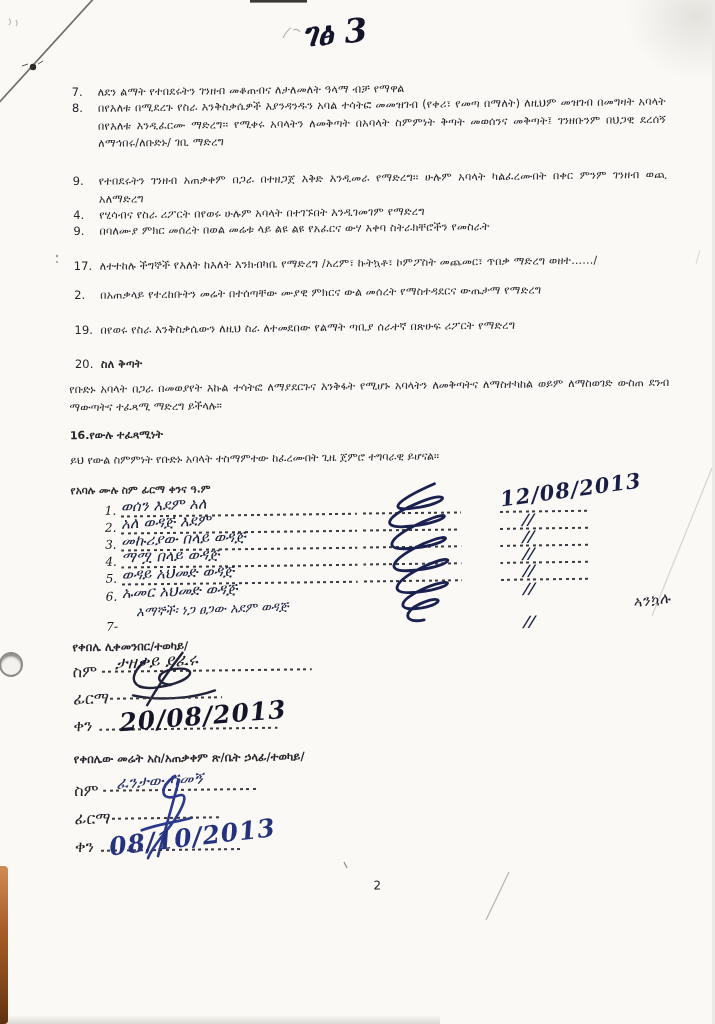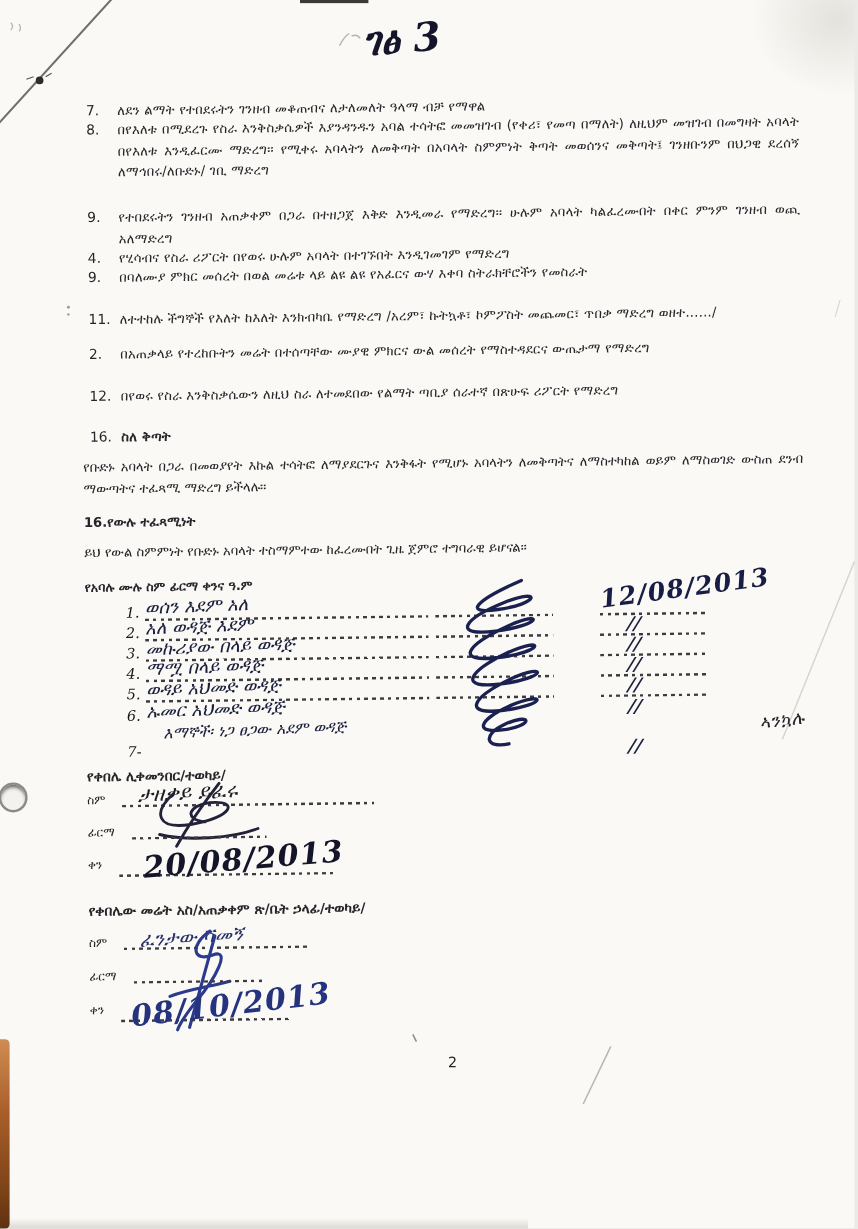--- a/index.html
+++ b/index.html
@@ -16,21 +16,21 @@
   .h1l{height:18px}.h2l{height:36px}.h4l{height:71px}
   .bold{font-weight:600;}
   .para{position:absolute;left:66px;width:600px;font-size:11px;line-height:17.5px;text-align:justify;overflow:hidden;}
   
   .hw{font-family:"DejaVu Serif",serif;font-style:italic;color:#1a1f3c;white-space:nowrap;}
   .dots{position:absolute;height:2px;background:repeating-linear-gradient(90deg,#3c3c40 0 3px,transparent 3px 6.5px);}
   .row{position:absolute;left:0;width:715px;height:22px;}
   .row .rnum{position:absolute;left:100px;top:4px;font-size:12px;font-family:"DejaVu Serif",serif;font-style:italic;color:#16161a;}
   .row .rname{position:absolute;left:116px;top:-3px;font-size:15px;transform:rotate(-1.5deg);}
   .row .ditto{position:absolute;left:518px;top:-1px;font-size:15px;font-weight:bold;transform:skewX(-18deg);color:#1a1f3c;}
-  .lbl{position:absolute;font-size:10px;color:#26262a;}
+  .lbl{position:absolute;font-size:16px;color:#26262a;}
   svg{position:absolute;pointer-events:none;}
   .edge-orange{position:absolute;left:0;top:866px;width:8px;height:158px;
     background:linear-gradient(180deg,#cf8c52 0%,#a85d28 40%,#7c4318 80%,#5e3010 100%);
     border-radius:0 4px 4px 0;}
   .edge-right{position:absolute;right:0;top:0;width:3px;height:100%;background:#eceae6;}
   .smudge-tr{position:absolute;right:0;top:0;width:90px;height:80px;
     background:radial-gradient(ellipse at 80% 20%,rgba(185,183,176,.35),rgba(185,183,176,0) 70%);}
   .smudge-b{position:absolute;left:0;bottom:0;width:440px;height:9px;
     background:linear-gradient(0deg,rgba(180,178,170,.45),rgba(180,178,170,0));}
   .hole{position:absolute;left:-1px;top:652px;width:20px;height:21px;border-radius:50%;
@@ -85,33 +85,33 @@
       </div>
     <div class="item" style="top:207px">
         <span class="num">4.</span>
         <div class="itxt h1l">የሂሳብና የስራ ሪፖርት በየወሩ ሁሉም አባላት በተገኙበት እንዲገመገም የማድረግ</div>
       </div>
     <div class="item" style="top:223px">
         <span class="num">9.</span>
         <div class="itxt h2l">በባለሙያ ምክር መሰረት በወል መሬቱ ላይ ልዩ ልዩ የአፈርና ውሃ እቀባ ስትራክቸሮችን የመስራት</div>
       </div>
     <div class="item" style="top:258px">
-        <span class="num">11.</span>
+        <span class="num">17.</span>
         <div class="itxt h2l">ለተተከሉ ችግኞች የእለት ከእለት እንክብካቤ የማድረግ /አረም፣ ኩትኳቶ፣ ኮምፖስት መጨመር፣ ጥበቃ ማድረግ ወዘተ....../</div>
       </div>
     <div class="item" style="top:287px">
         <span class="num">2.</span>
         <div class="itxt h2l">በአጠቃላይ የተረከቡትን መሬት በተሰጣቸው ሙያዊ ምክርና ውል መሰረት የማስተዳደርና ውጤታማ የማድረግ</div>
       </div>
     <div class="item" style="top:322px">
-        <span class="num">12.</span>
+        <span class="num">19.</span>
         <div class="itxt h2l">በየወሩ የስራ እንቅስቃሴውን ለዚህ ስራ ለተመደበው የልማት ጣቢያ ሰራተኛ በጽሁፍ ሪፖርት የማድረግ</div>
       </div>
     <div class="item" style="top:356px">
-        <span class="num">16.</span>
+        <span class="num">20.</span>
         <div class="itxt h1l bold">ስለ ቅጣት</div>
       </div>
 
     <div class="para h2l" style="top:381px">የቡድኑ አባላት በጋራ በመወያየት እኩል ተሳትፎ ለማያደርጉና እንቅፋት የሚሆኑ አባላትን ለመቅጣትና ለማስተካከል ወይም ለማስወገድ ውስጠ ደንብ ማውጣትና ተፈጻሚ ማድረግ ይችላሉ፡፡</div>
     <div class="para h1l bold" style="top:427px;width:300px">16.የውሉ ተፈጻሚነት</div>
     <div class="para h1l" style="top:452px">ይህ የውል ስምምነት የቡድኑ አባላት ተስማምተው ከፈረሙበት ጊዜ ጀምሮ ተግባራዊ ይሆናል፡፡</div>
 
     <div class="para h1l bold" style="top:482px;width:260px;font-size:10.5px">የአባሉ ሙሉ ስም   ፊርማ   ቀንና ዓ.ም</div>
 
     <div class="hw big-date" style="position:absolute;left:495px;top:483px;font-size:21px;transform:rotate(-7deg);color:#181d45;">12/08/2013</div>

